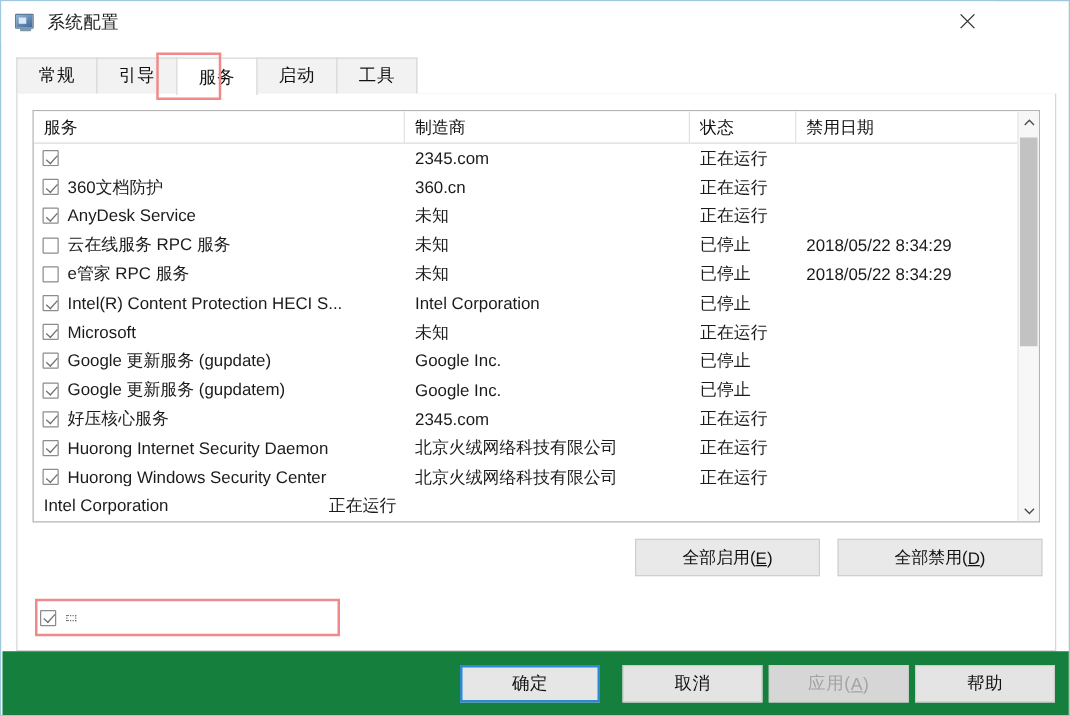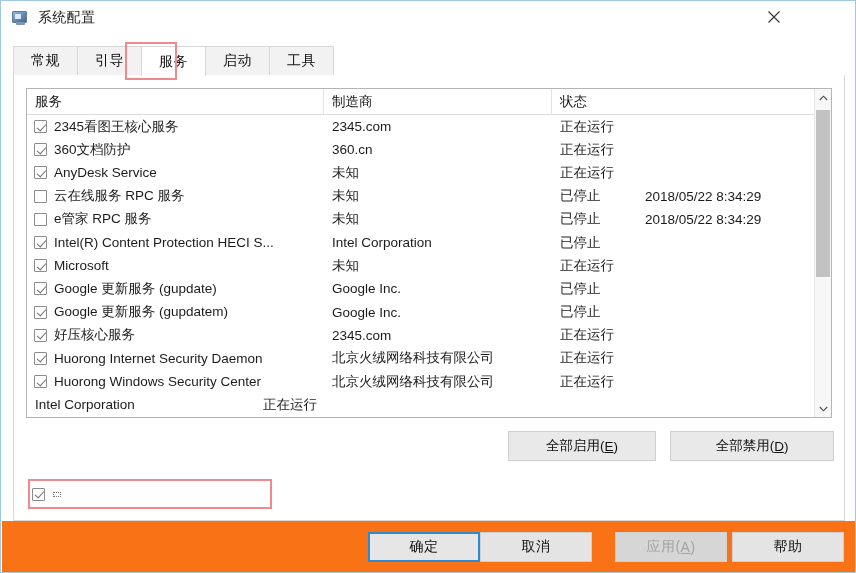--- a/index.html
+++ b/index.html
@@ -309,21 +309,21 @@
     z-index: 20;
   }
 
   
   #footer {
     position: absolute;
     left: 1px;
     top: 520px;
     width: 854px;
     height: 52px;
-    background: #f97316;
+    background: #15803d;
   }
   .dlgbtn {
     position: absolute;
     top: 11px;
     width: 112px;
     height: 30px;
     background: #e4e4e4;
     border: 1px solid #cecece;
     box-sizing: border-box;
     font-size: 14px;
@@ -334,21 +334,21 @@
     justify-content: center;
     cursor: default;
     padding: 0;
     letter-spacing: .5px;
   }
   #btn-ok {
     left: 366px;
     border: 2px solid #2e8ad0;
     background: #e6e6e6;
   }
-  #btn-cancel { left: 478px; text-align: center; }
+  #btn-cancel { left: 496px; text-align: center; }
   #btn-apply {
     left: 613px;
     background: #d6d6d6;
     border-color: #d0d0d0;
     color: #a3a3a3;
   }
   #btn-help { left: 730px; }
 
   u { text-decoration: underline; }
 </style>
@@ -380,27 +380,27 @@
   <div id="tab-annotation"></div>
 
   <div id="tabpanel">
 
     <div id="listview">
 
       <div id="list-header">
         <div class="hcell col-service">服务</div>
         <div class="hcell col-maker">制造商</div>
         <div class="hcell col-status">状态</div>
+        <div class="hcell col-date">禁用日期</div>
       </div>
 
       <div id="list-body">
           <div class="row">
             <div class="cell name col-service">
               <span class="cbx checked"></span>
-              <span>2345看图王核心服务</span>
             </div>
             <div class="cell col-maker">2345.com</div>
             <div class="cell col-status">正在运行</div>
             <div class="cell col-date"></div>
           </div>
           <div class="row">
             <div class="cell name col-service">
               <span class="cbx checked"></span>
               <span>360文档防护</span>
             </div>

